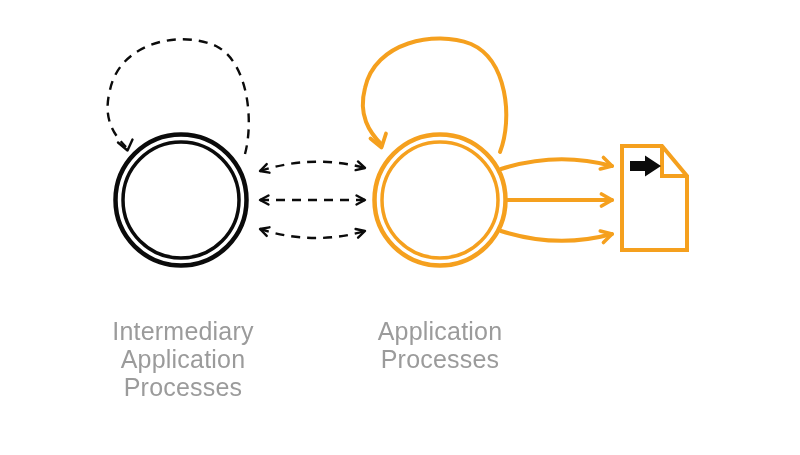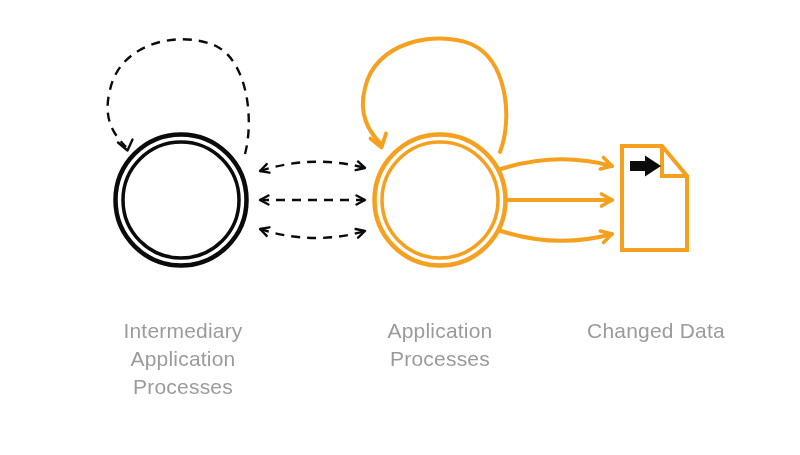--- a/index.html
+++ b/index.html
@@ -16,21 +16,21 @@
   .st-orange{stroke:var(--orange,#F5A01E);}
   .fill-white{fill:#ffffff;}
   .fill-none{fill:none;}
   .fill-black{fill:var(--black,#000);}
   .dashed{stroke-dasharray:9 7;}
   .node-label{
     position:absolute;
     top:317px;
     width:240px;
     text-align:center;
-    font-size:21px;
+    font-size:25px;
     line-height:28px;
     color:var(--label-gray,#9B9B9B);
     letter-spacing:0.2px;
   }
   .label-intermediary{left:63px;}
   .label-application{left:320px;}
   .label-changed{left:536px;}
 </style>
 </head>
 <body>
@@ -86,17 +86,14 @@
     <div>Intermediary</div>
     <div>Application</div>
     <div>Processes</div>
   </div>
 
   <div class="node-label label-application">
     <div>Application</div>
     <div>Processes</div>
   </div>
 
-  <div class="node-label label-changed">
-    <div>Changed Data</div>
-  </div>
 
 </div>
 
 </body></html>

